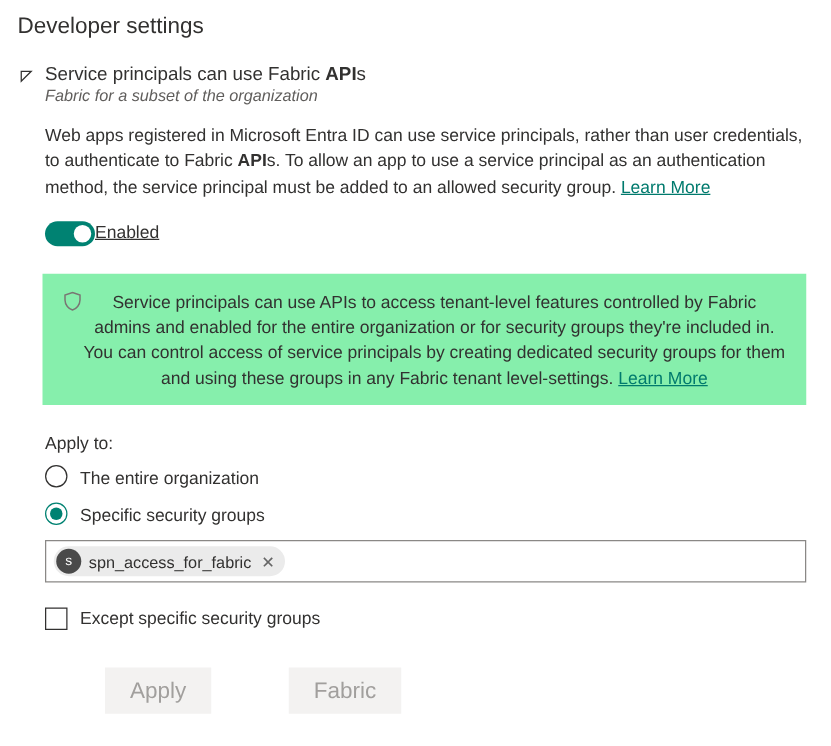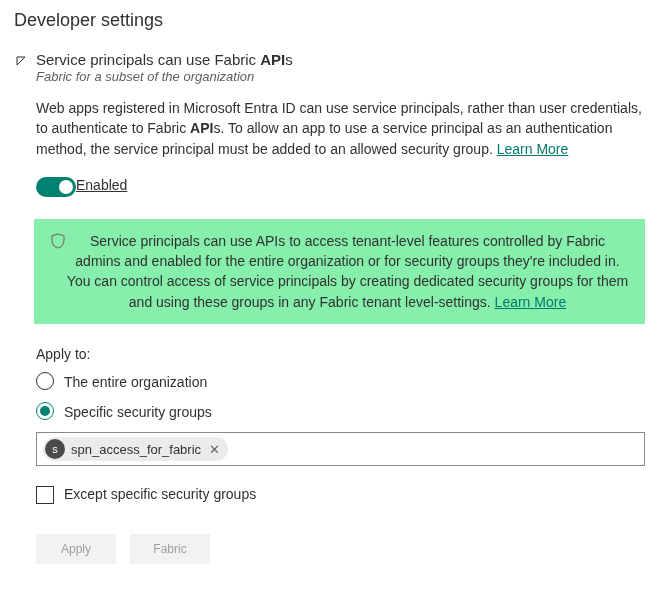--- a/index.html
+++ b/index.html
@@ -173,24 +173,25 @@
     }
     .button-row {
       display: flex;
       gap: 14px;
     }
     .btn {
       border: none;
       background: #f3f2f1;
       color: #a19f9d;
       padding: 8px 20px;
-      font-size: 12px;
+      font-size: 18px;
       font-family: inherit;
       cursor: pointer;
       min-width: 80px;
+      margin-left: 48px;
     }
   </style>
 </head>
 <body>
 
 <h1 class="page-title">Developer settings</h1>
 
 <div class="setting-block">
   <span class="expand-icon">
     <svg width="12" height="12" viewBox="0 0 12 12">

